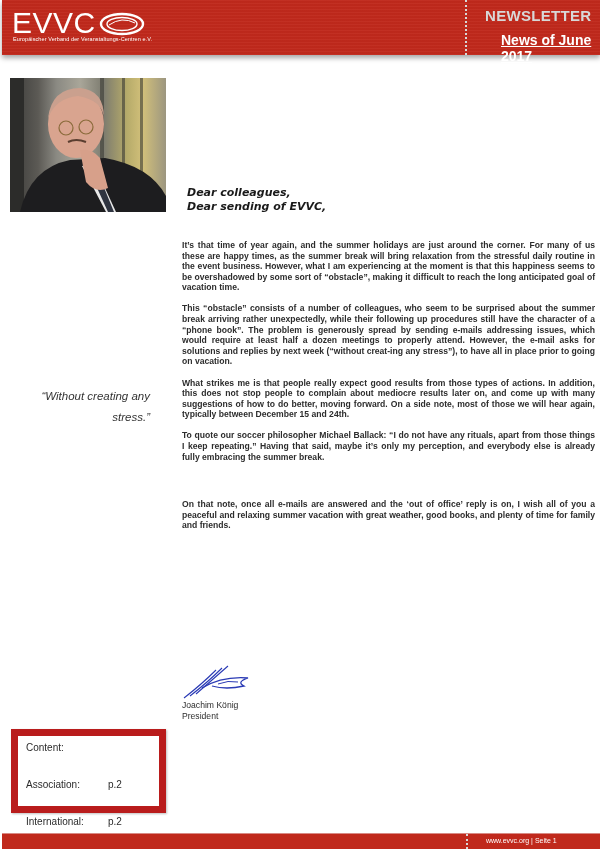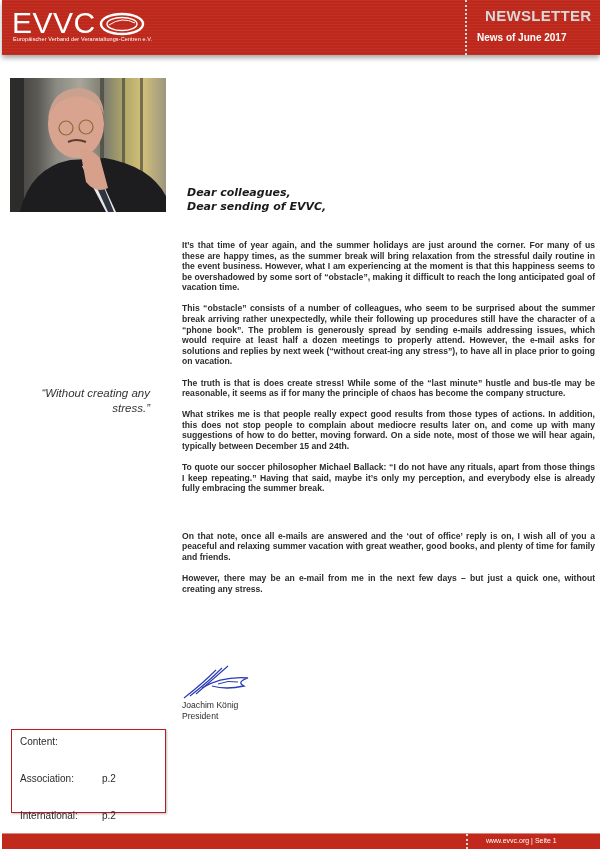--- a/index.html
+++ b/index.html
@@ -24,21 +24,21 @@
   }
   .header-sep {
     position: absolute; left: 465px; top: 0; width: 0; height: 55px;
     border-left: 2px dotted #d9d9d9;
   }
   .nl-title {
     position: absolute; left: 485px; top: 7px; font-size: 15px; font-weight: bold;
     color: #d8d8d8; letter-spacing: 0.3px;
   }
   .nl-sub {
-    position: absolute; left: 477px; top: 32px; font-size: 10px; font-weight: bold; color: #ffffff;
+    position: absolute; left: 501px; top: 32px; font-size: 14px; font-weight: bold; color: #ffffff; text-decoration: underline;
   }
 
   .photo {
     position: absolute; left: 10px; top: 78px; width: 156px; height: 134px; overflow: hidden;
     background: linear-gradient(90deg, #3a3a38 0%, #5c5a55 18%, #8b8a83 30%, #a9a699 45%, #7c7b6f 60%, #b6ab6a 75%, #d2c07a 85%, #9c9680 100%);
   }
 
   .greeting {
     position: absolute; left: 187px; top: 186px; font-family: "DejaVu Sans", sans-serif;
     font-weight: bold; font-style: italic; font-size: 11px; line-height: 14px; color: #1a1a1a;
@@ -48,31 +48,31 @@
     position: absolute; left: 182px; top: 240px; width: 413px;
     font-family: "Liberation Sans", sans-serif; font-size: 8.6px; line-height: 10.6px;
     color: #2d2d2d; text-align: justify; font-weight: bold;
   }
   .body-text p { margin-bottom: 10.5px; }
   .body-text p.extra { margin-bottom: 37px; }
 
   .pullquote {
     position: absolute; left: 20px; top: 386px; width: 130px; text-align: right;
     font-family: "Liberation Sans", sans-serif; font-style: italic; font-size: 11.5px;
-    line-height: 15px; color: #333333;
+    line-height: 21px; color: #333333;
   }
 
   .signature { position: absolute; left: 182px; top: 664px; }
   .sig-name {
     position: absolute; left: 182px; top: 700px; font-size: 8.6px; line-height: 11px; color: #2d2d2d;
   }
 
   .content-box {
     position: absolute; left: 11px; top: 729px; width: 155px; height: 84px;
-    border: 1px solid #b91c1c; box-shadow: 1px 1px 2px rgba(0,0,0,0.25);
+    border: 7px solid #b91c1c; box-shadow: 1px 1px 2px rgba(0,0,0,0.25);
     padding: 6px 8px; font-size: 10px; color: #2b2b2b;
   }
   .content-title { margin-bottom: 13px; line-height: 12px; }
   .content-row { display: flex; line-height: 13px; margin-top: 24px; }
   .content-row .lbl { width: 82px; }
 
   .footer {
     position: absolute; left: 2px; top: 833px; width: 598px; height: 16px;
     background: #c0291c; border-top: 1px solid #d88a84;
   }
@@ -122,25 +122,23 @@
 <div class="greeting">
   <div>Dear colleagues,</div>
   <div>Dear sending of EVVC,</div>
 </div>
 
 <div class="pullquote">“Without creating any stress.”</div>
 
 <div class="body-text">
   <p>It’s that time of year again, and the summer holidays are just around the corner. For many of us these are happy times, as the summer break will bring relaxation from the stressful daily routine in the event business. However, what I am experiencing at the moment is that this happiness seems to be overshadowed by some sort of “obstacle”, making it difficult to reach the long anticipated goal of vacation time.</p>
   <p>This “obstacle” consists of a number of colleagues, who seem to be surprised about the summer break arriving rather unexpectedly, while their following up procedures still have the character of a “phone book”. The problem is generously spread by sending e-mails addressing issues, which would require at least half a dozen meetings to properly attend. However, the e-mail asks for solutions and replies by next week (“without creat-ing any stress”), to have all in place prior to going on vacation.</p>
-  <p>The truth is that is does create stress! While some of the “last minute” hustle and bus-tle may be reasonable, it seems as if for many the principle of chaos has become the company structure.</p>
   <p>What strikes me is that people really expect good results from those types of actions. In addition, this does not stop people to complain about mediocre results later on, and come up with many suggestions of how to do better, moving forward. On a side note, most of those we will hear again, typically between December 15 and 24th.</p>
   <p class="extra">To quote our soccer philosopher Michael Ballack: “I do not have any rituals, apart from those things I keep repeating.” Having that said, maybe it’s only my perception, and everybody else is already fully embracing the summer break.</p>
   <p>On that note, once all e-mails are answered and the ‘out of office’ reply is on, I wish all of you a peaceful and relaxing summer vacation with great weather, good books, and plenty of time for family and friends.</p>
-  <p>However, there may be an e-mail from me in the next few days – but just a quick one, without creating any stress.</p>
 </div>
 
 <svg class="signature" width="72" height="36" viewBox="0 0 72 36">
   <path d="M2 34 Q20 20 34 6 M8 32 Q26 18 40 4 M14 30 Q30 16 46 2" fill="none" stroke="#2b3bb5" stroke-width="1.1"></path>
   <path d="M20 24 Q40 12 66 14 Q54 18 62 22 Q44 26 30 22" fill="none" stroke="#2b3bb5" stroke-width="1.3"></path>
   <path d="M36 20 Q46 16 56 18" fill="none" stroke="#2b3bb5" stroke-width="1"></path>
 </svg>
 <div class="sig-name">
   <div>Joachim König</div>
   <div>President</div>

